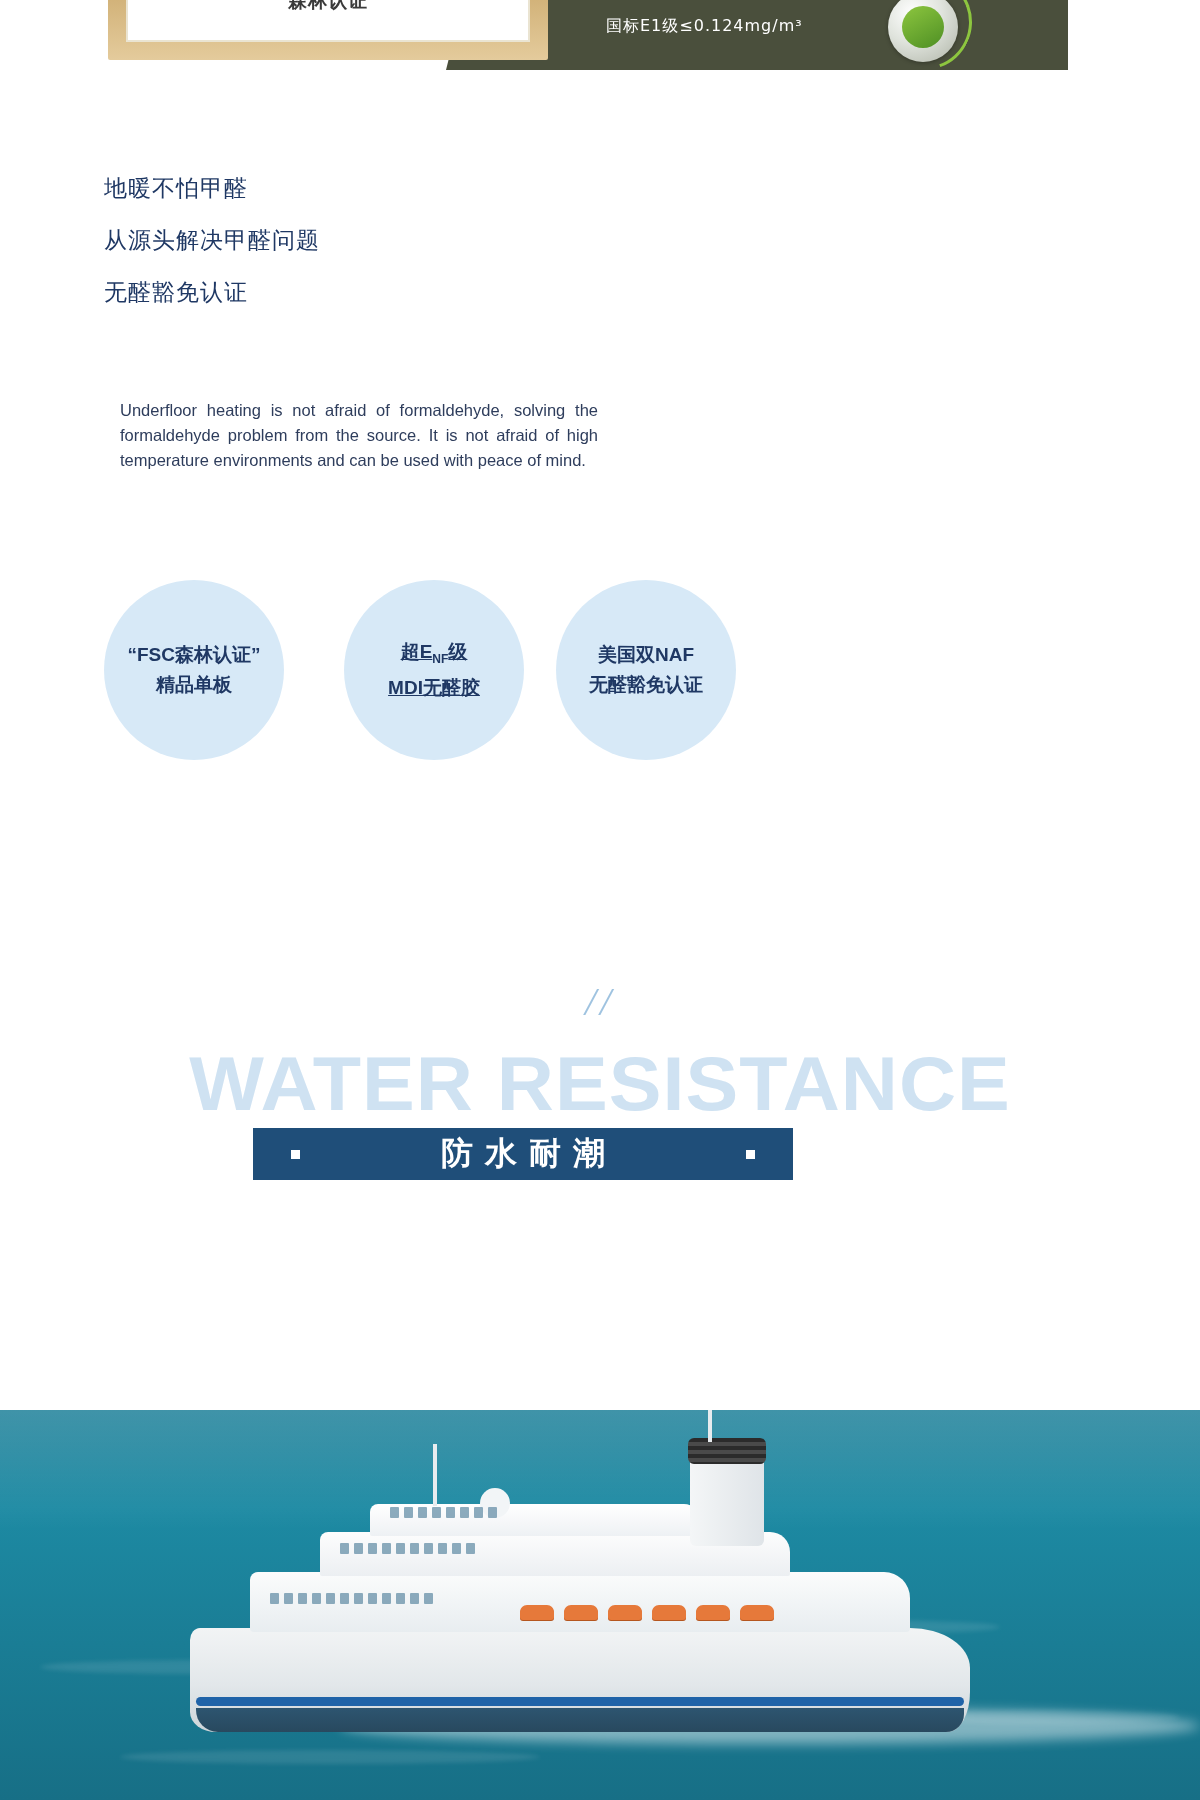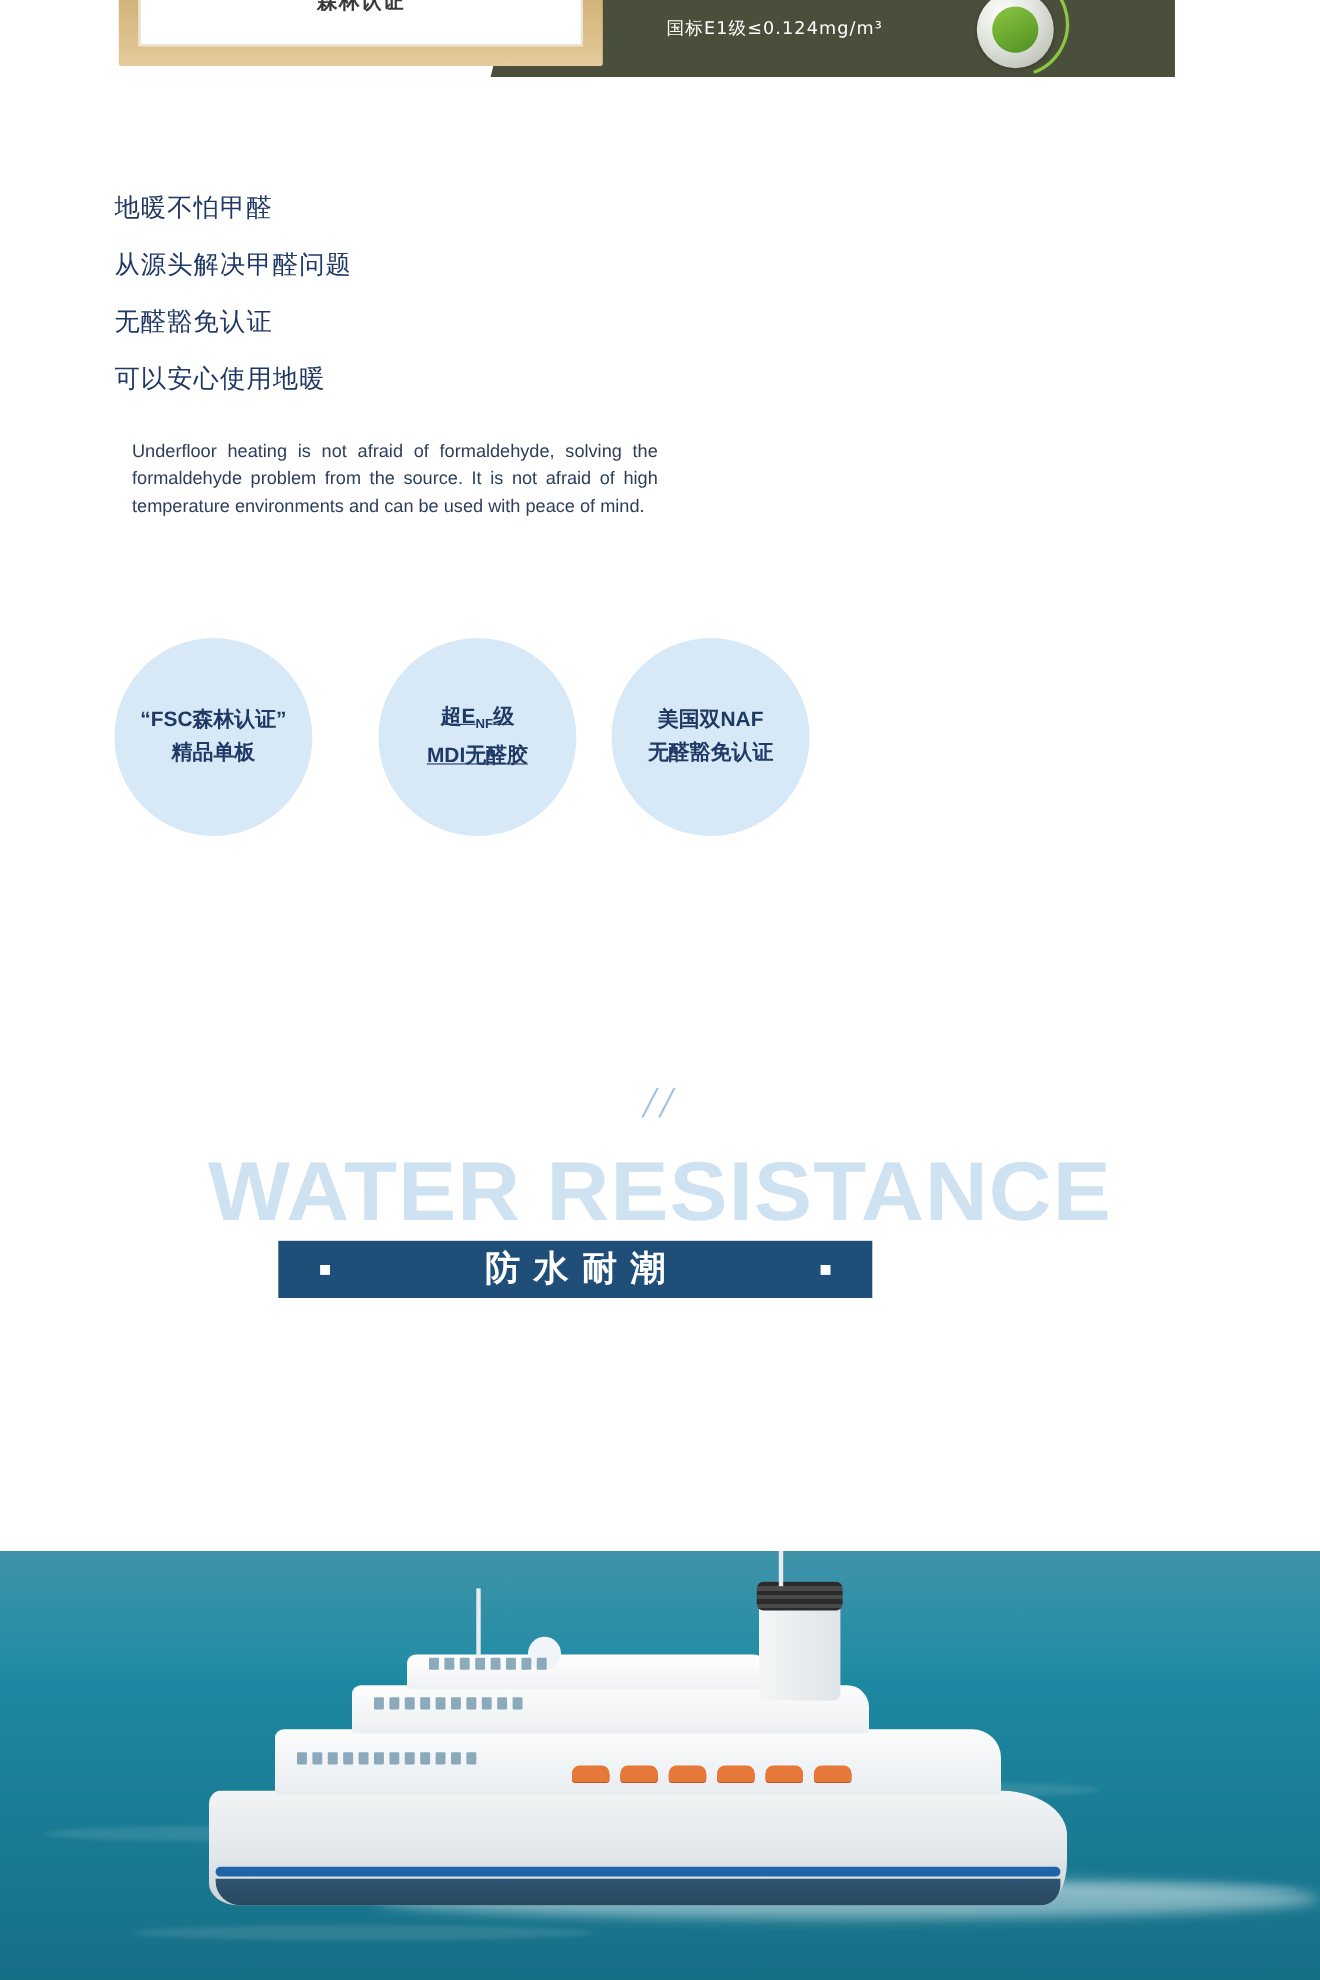--- a/index.html
+++ b/index.html
@@ -354,21 +354,20 @@
     <div class="band-arc"></div>
     <div class="band-badge">
       <div class="band-badge-inner"></div>
     </div>
   </div>
 
   <div class="headlines">
     <div class="h-line">地暖不怕甲醛</div>
     <div class="h-line">从源头解决甲醛问题</div>
     <div class="h-line">无醛豁免认证</div>
-    <div class="h-line">可以安心使用地暖</div>
   </div>
 
   <div class="subcopy">Underfloor heating is not afraid of formaldehyde, solving the formaldehyde problem from the source. It is not afraid of high temperature environments and can be used with peace of mind.</div>
 
   <div class="circles">
 
     <div class="circle c1">
       <div>“FSC森林认证”</div>
       <div class="sub">精品单板</div>
     </div>

